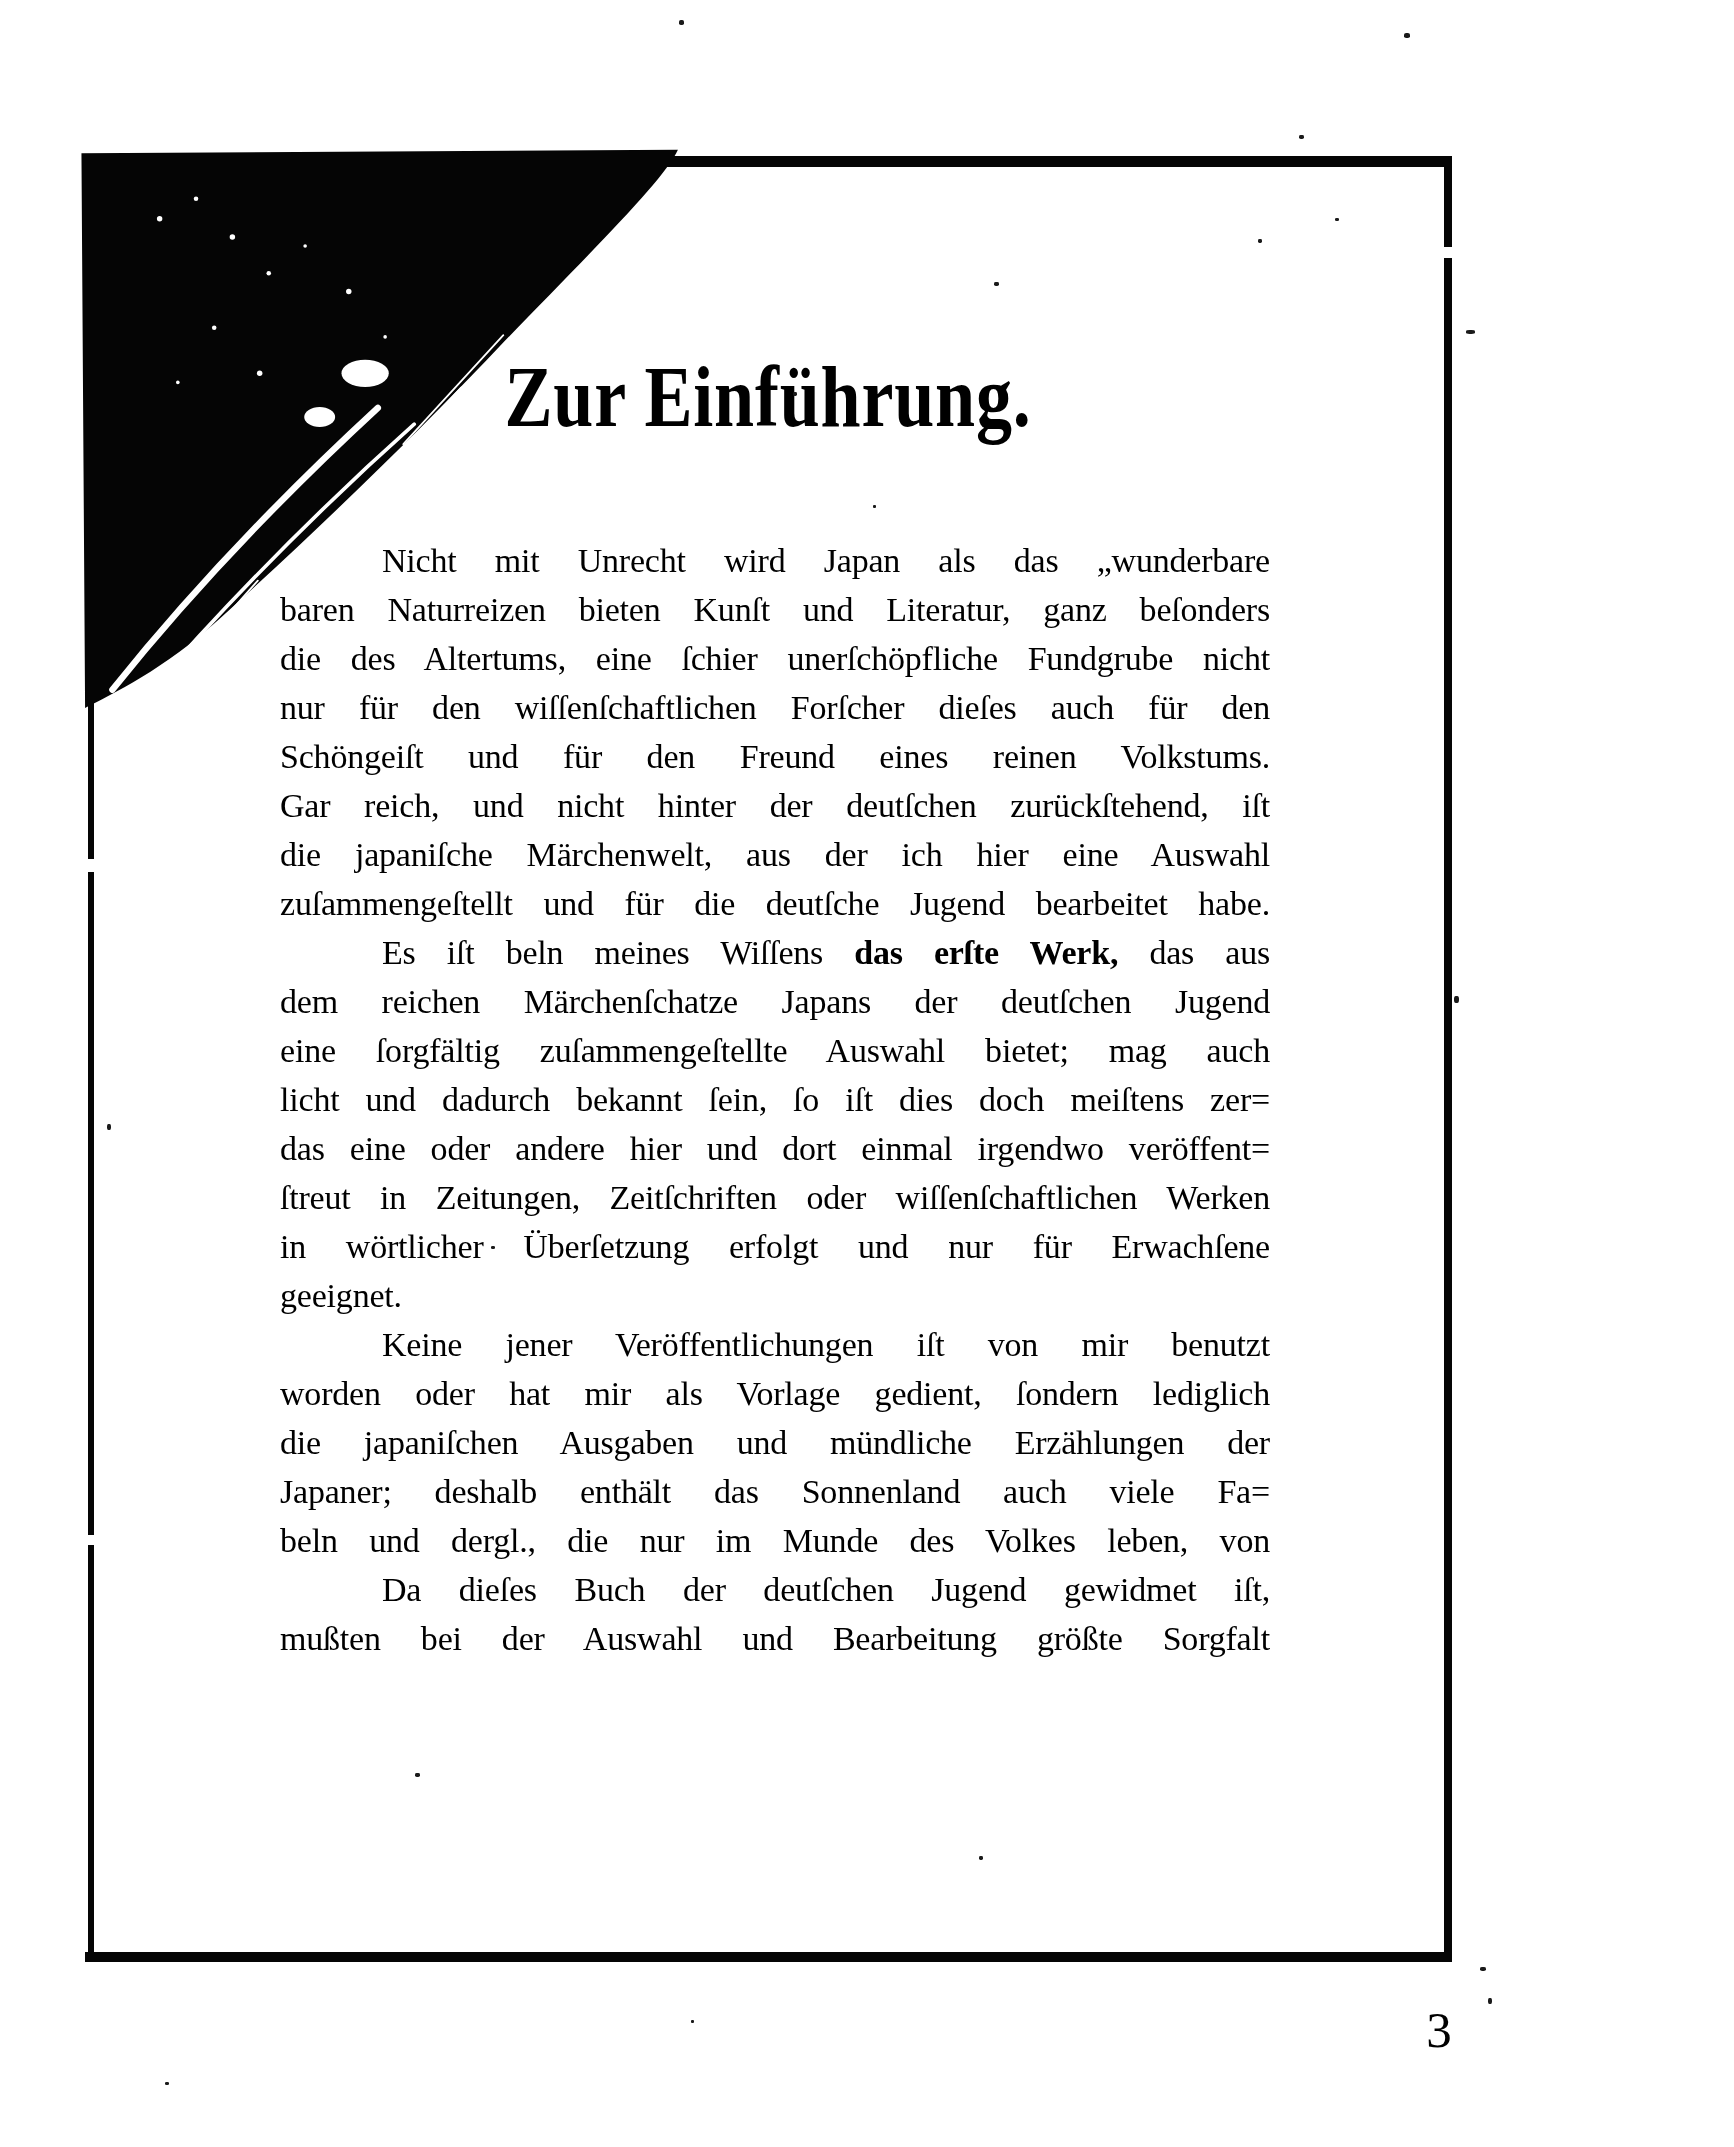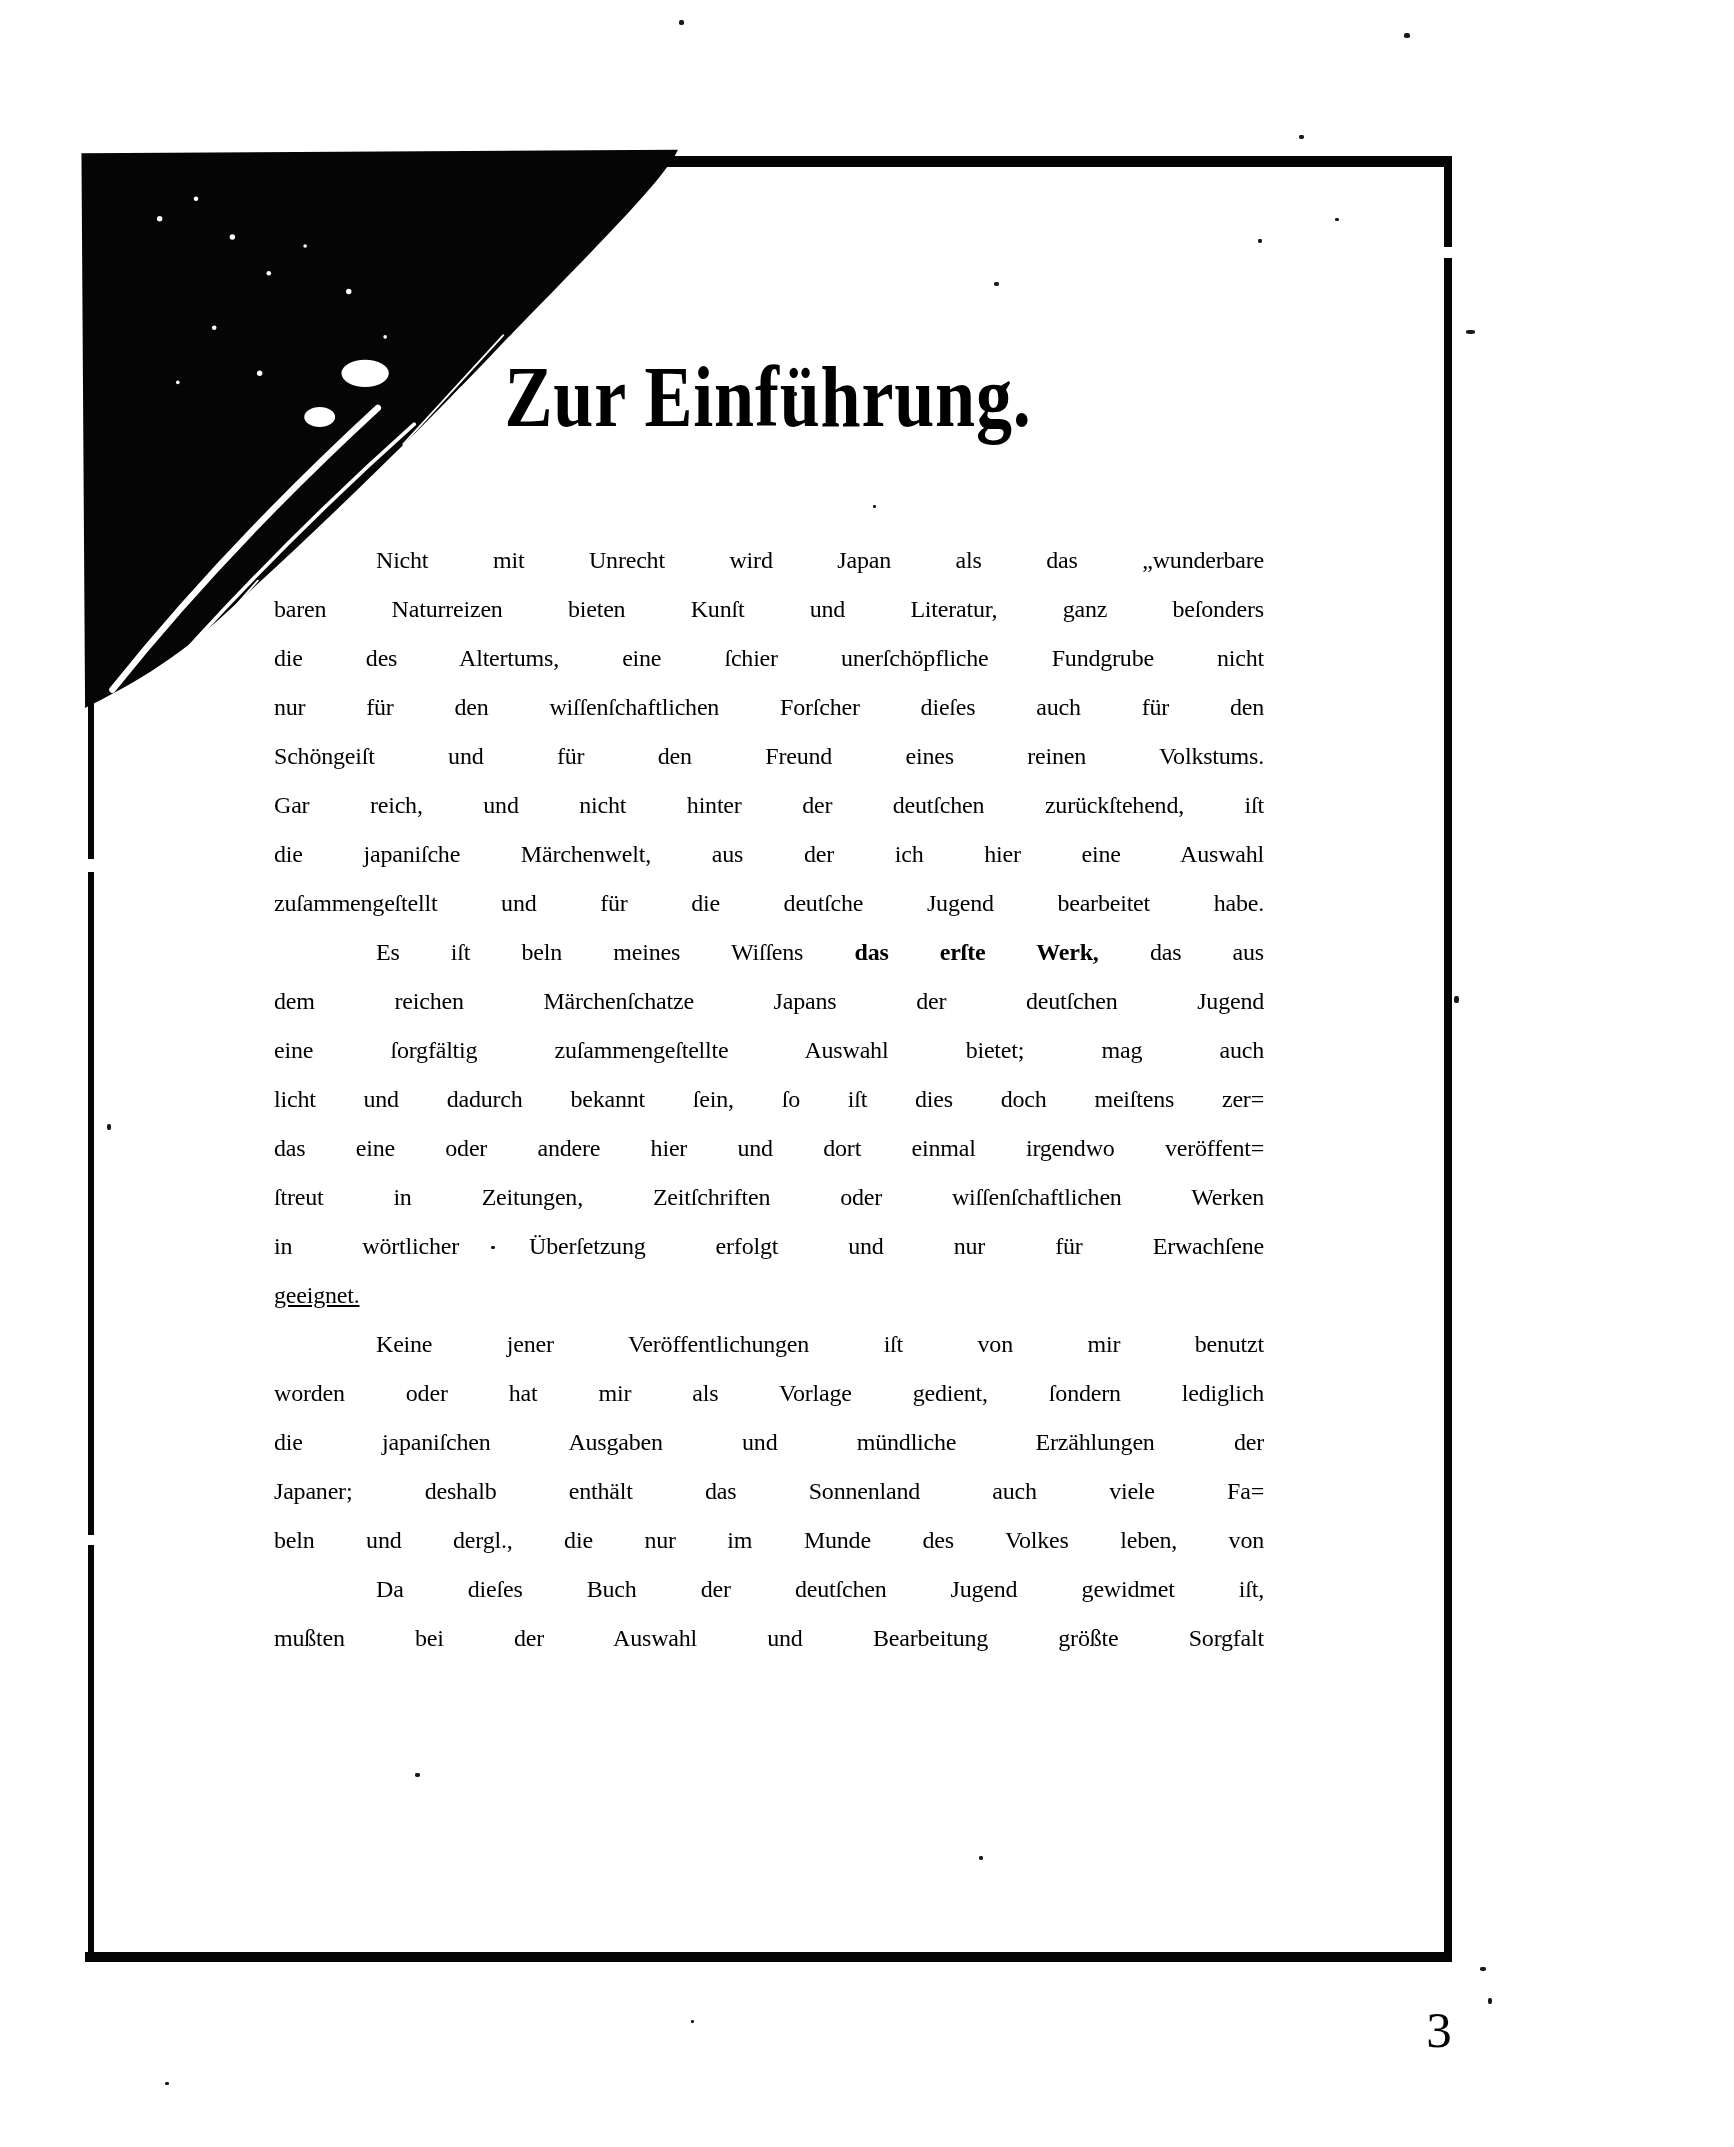--- a/index.html
+++ b/index.html
@@ -22,25 +22,25 @@
 
   
   #title{
     position:absolute;left:88px;top:329px;width:1360px;text-align:center;
     font-size:80px;font-weight:bold;line-height:127px;letter-spacing:0.9px;
     transform:scale(0.9,1.08);transform-origin:center top;
   }
 
   
   #textblock{
-    position:absolute;left:274px;top:536px;width:990px;
-    font-size:24px;line-height:49px;letter-spacing:-0.2px;
+    position:absolute;left:280px;top:536px;width:990px;
+    font-size:34px;line-height:49px;letter-spacing:-0.2px;
   }
   .tline{height:49px;text-align:justify;text-align-last:justify;}
-  .tline.short{text-align-last:left;text-decoration:underline;}
+  .tline.short{text-align-last:left;}
   .tline.indent{padding-left:102px;}
   .b{font-weight:bold;}
 
   
   #pagenum{
     position:absolute;left:1407px;top:2002px;width:64px;text-align:center;
     font-size:51px;line-height:56px;
   }
 
   

